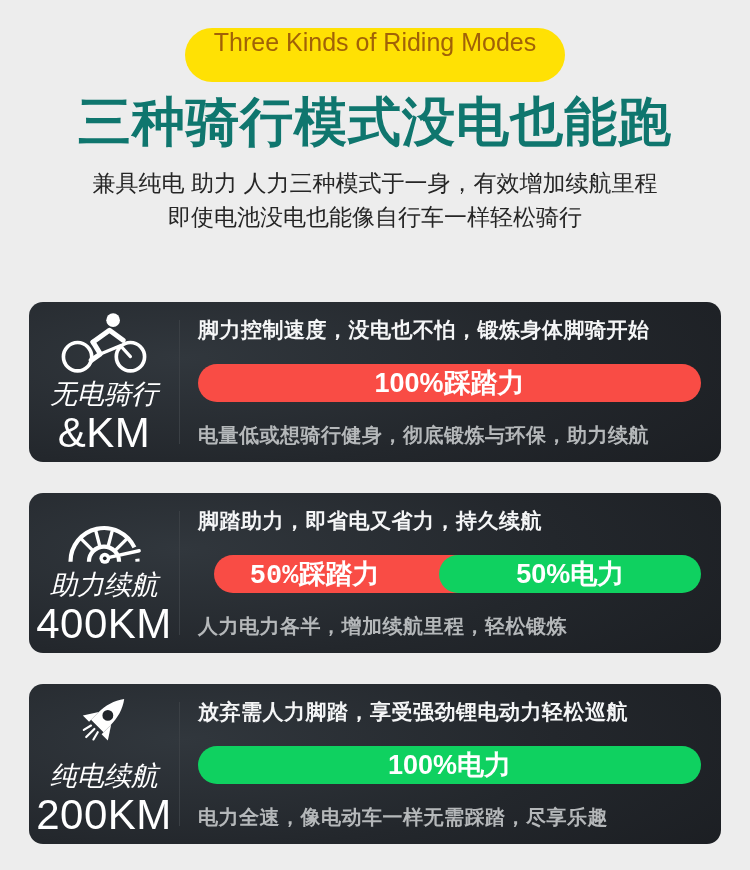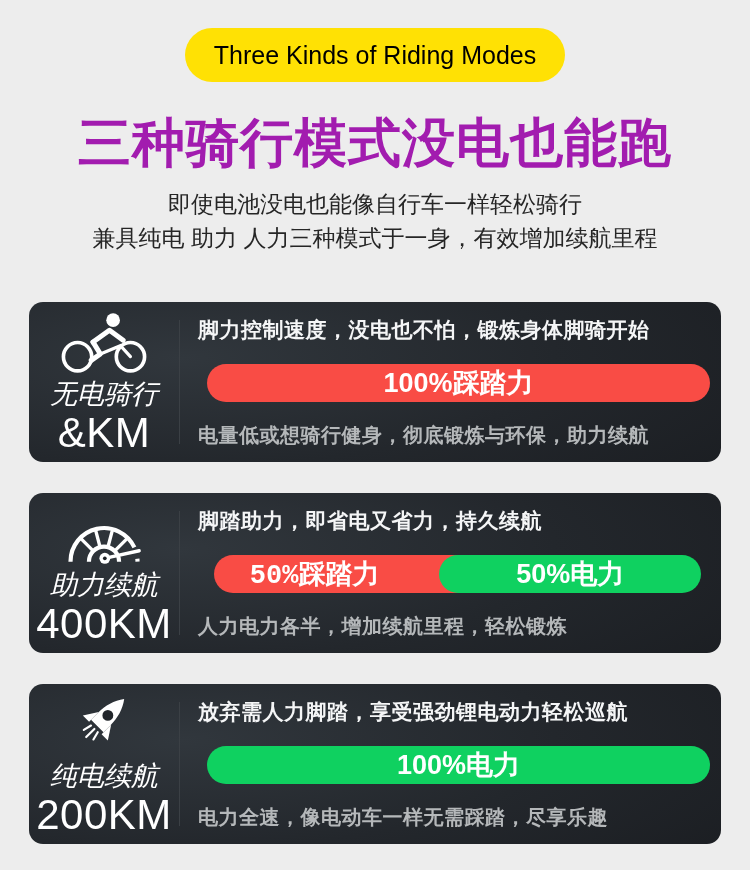--- a/index.html
+++ b/index.html
@@ -14,32 +14,31 @@
     overflow: hidden;
   }
   
   .badge {
     margin: 28px auto 0;
     width: 380px;
     height: 54px;
     background: var(--badge-bg, #ffe104);
     border-radius: 27px;
     display: flex;
-    align-items: center;
     justify-content: center;
     font-size: 25px;
-    color: #000000;
+    color: #a16207;
   }
   .title {
-    margin-top: 31px;
+    margin-top: 10px;
     text-align: center;
     font-size: 53px;
     line-height: 60px;
     font-weight: 900;
-    color: #a21caf;
+    color: #0f766e;
     letter-spacing: 1px;
   }
   .subtitle {
     margin-top: 14px;
     text-align: center;
     font-size: 23px;
     line-height: 34px;
     color: #262626;
   }
   
@@ -105,37 +104,37 @@
     display: flex;
     align-items: center;
     justify-content: center;
     font-size: 27px;
     font-weight: 700;
     color: #fff;
     white-space: nowrap;
   }
   .bar-red   { background: var(--red, #f94c45); }
   .bar-green { background: var(--green, #0fd160); }
-  .bar-full  { left: 9px; width: 100%; }
+  .bar-full  { left: 0; width: 100%; }
   .bar-half-red   { left: 16px; width: 60%; z-index: 1; padding-right: 20%; font-family: Liberation Mono, monospace; }
   .bar-half-green { right: 0; width: 52%; z-index: 2; }
   svg { display: block; }
 </style>
 </head>
 <body>
 
 <div class="page">
 
   <div class="badge">
     <span>Three Kinds of Riding Modes</span>
   </div>
   <h1 class="title">三种骑行模式没电也能跑</h1>
   <div class="subtitle">
+    <div>兼具纯电 助力 人力三种模式于一身，有效增加续航里程</div>
     <div>即使电池没电也能像自行车一样轻松骑行</div>
-    <div>兼具纯电 助力 人力三种模式于一身，有效增加续航里程</div>
   </div>
 
   <div class="panels">
 
     <section class="panel">
       <div class="panel-left">
         <div class="icon">
           <svg width="92" height="62" viewBox="0 0 100 68">
             <g fill="none" stroke="#fff" stroke-width="4">
               <circle cx="21" cy="49" r="15.5"></circle>

